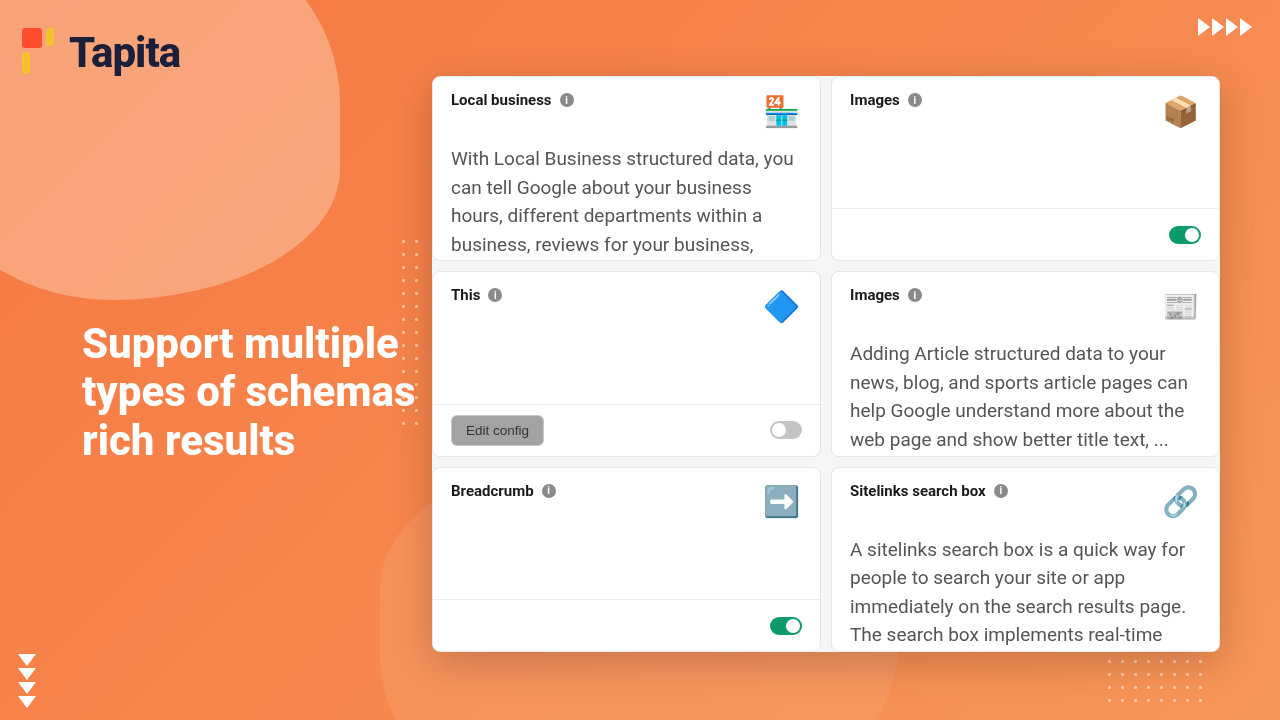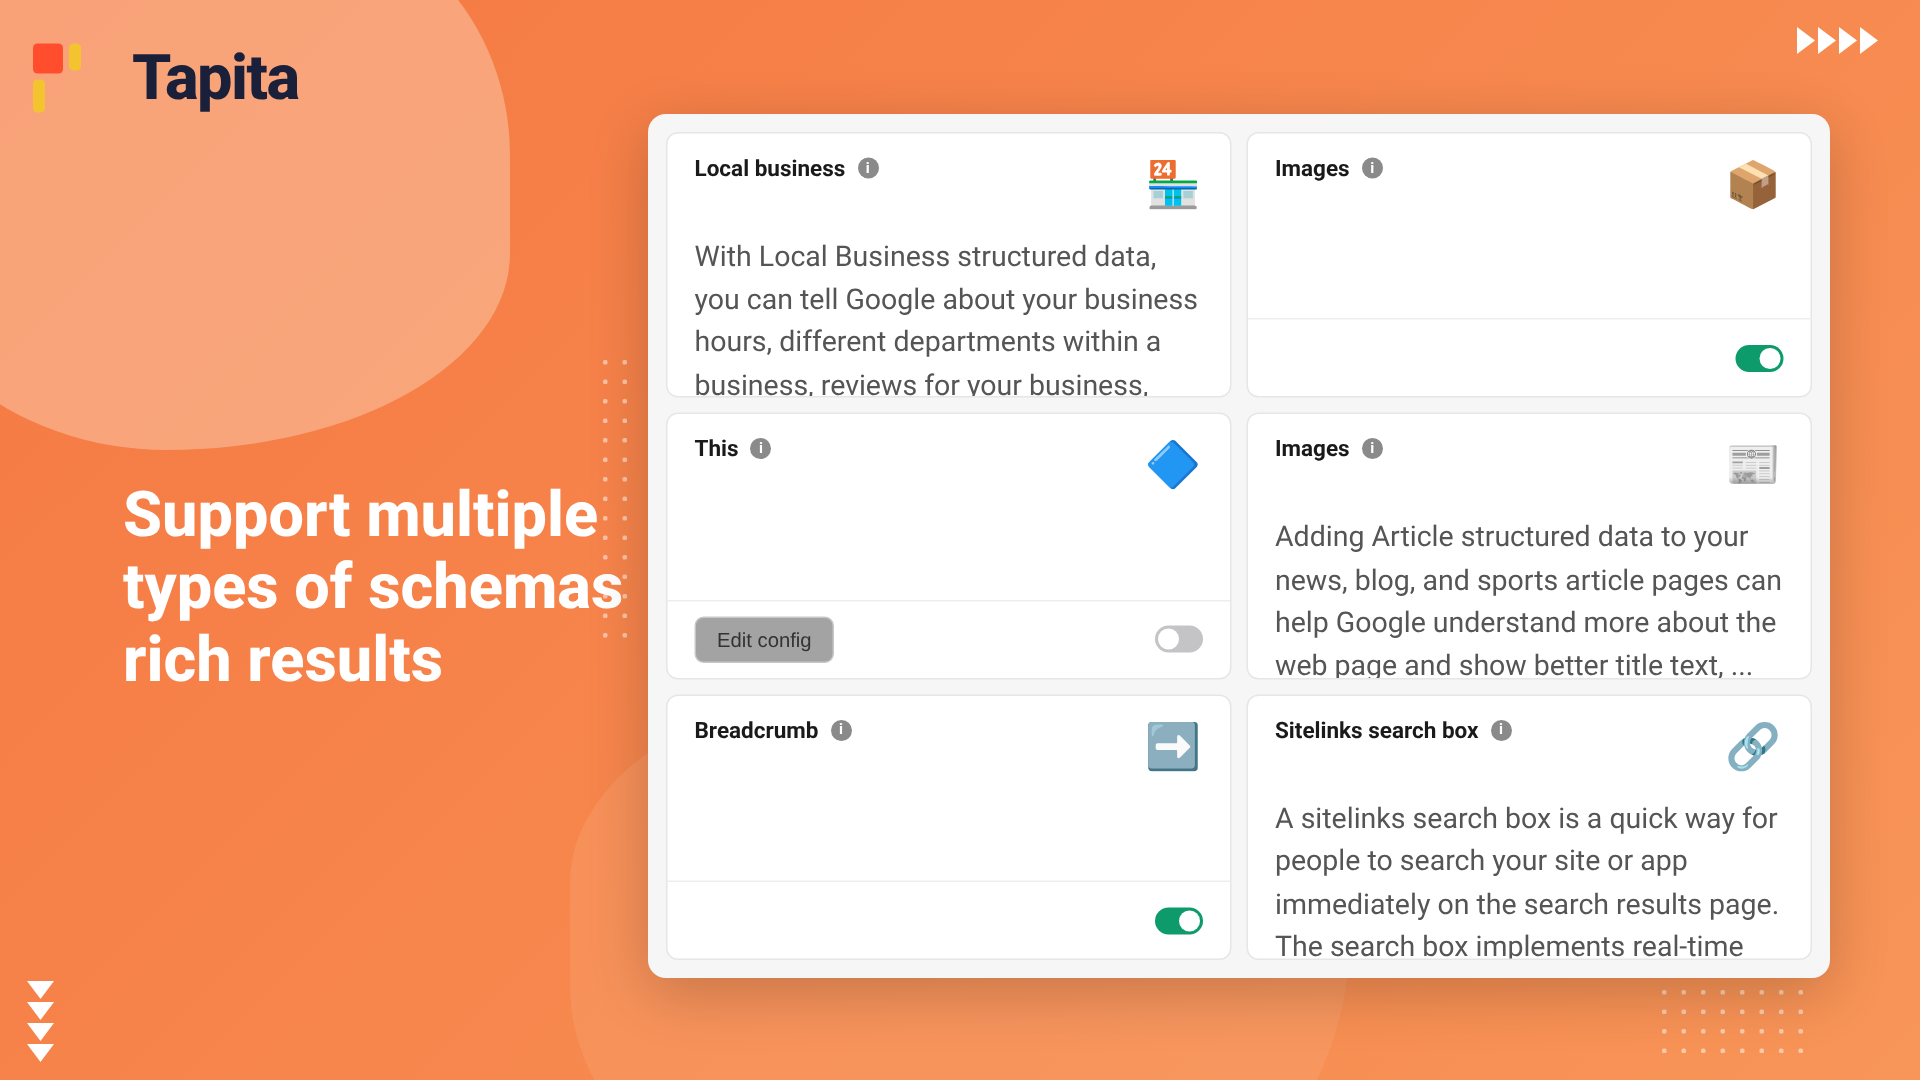--- a/index.html
+++ b/index.html
@@ -68,22 +68,22 @@
   bottom: 18px; right: 78px;
   display: grid;
   grid-template-columns: repeat(8, 3px);
   grid-auto-rows: 3px;
   gap: 10px 10px;
 }
 .logo-wrap {
   position: absolute;
   top: 28px; left: 22px;
   display: flex;
-  align-items: flex-end;
-  gap: 24px;
+  align-items: flex-start;
+  gap: 5px;
 }
 .logo-mark {
   width: 42px; height: 48px;
   position: relative;
 }
 .logo-mark::before {
   content: '';
   position: absolute;
   left: 0; top: 0;
   width: 20px; height: 20px;
@@ -123,21 +123,21 @@
   margin-left: 48px;
 }
 .panel {
   position: absolute;
   top: 76px;
   left: 432px;
   width: 788px;
   height: 576px;
   background: #f6f6f7;
   border-radius: 12px;
-  padding: 12px;
+  padding: 0;
   display: grid;
   grid-template-columns: 1fr 1fr;
   gap: 10px;
   box-shadow: 0 10px 40px rgba(0,0,0,0.2);
 }
 .card {
   background: #fff;
   border-radius: 8px;
   border: 1px solid #e6e6e8;
   display: flex;

